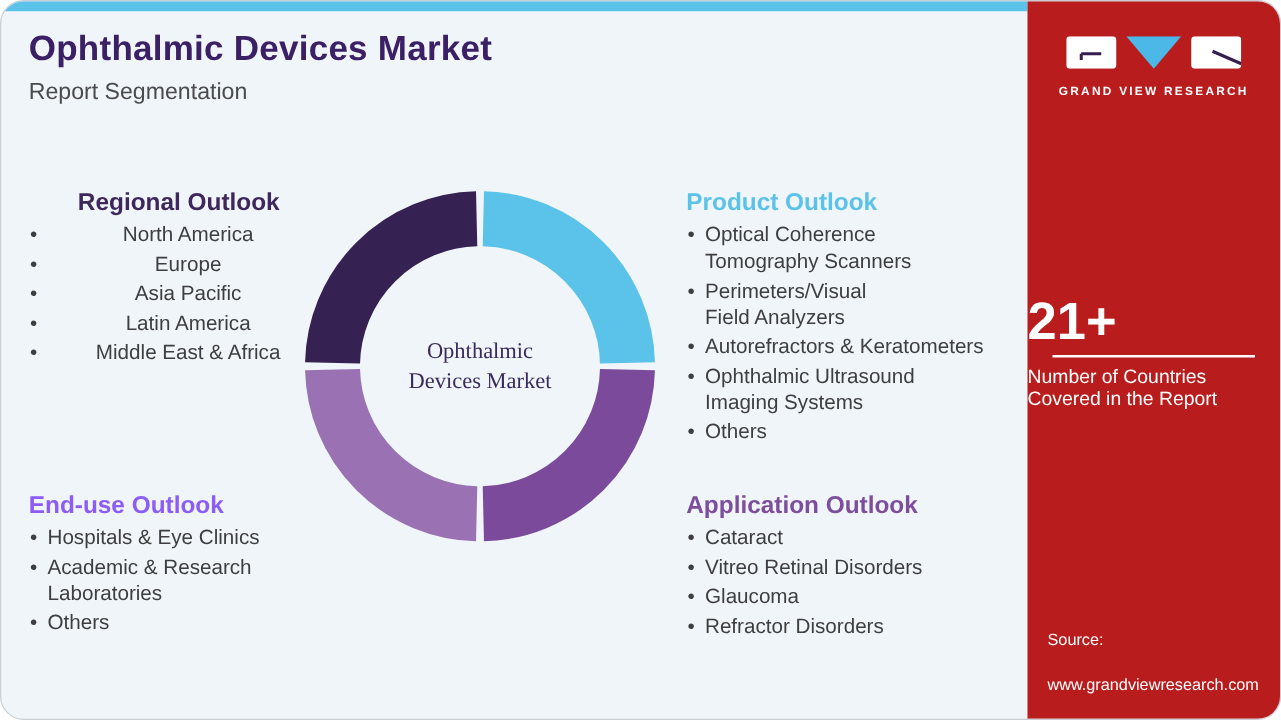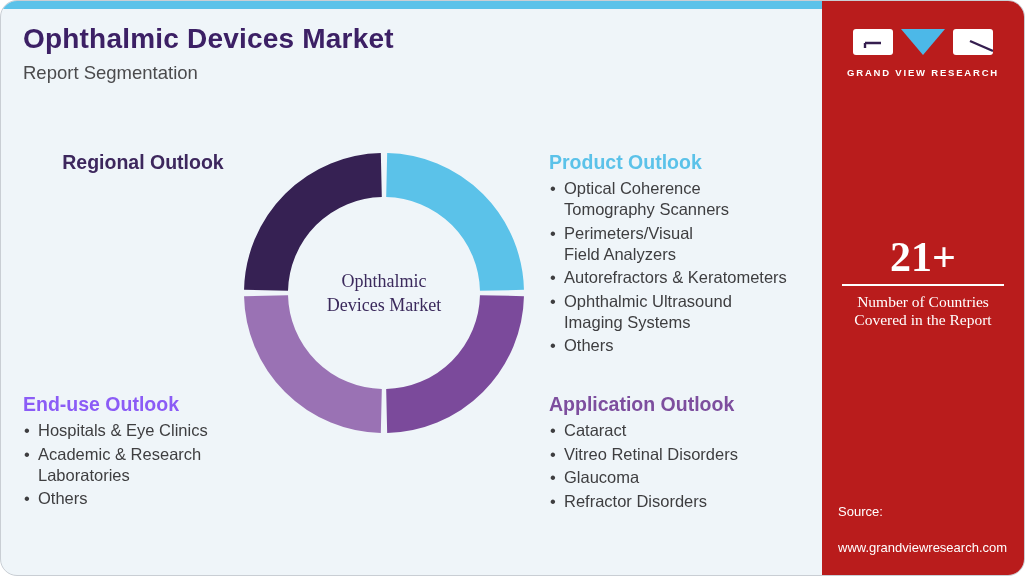--- a/index.html
+++ b/index.html
@@ -54,42 +54,49 @@
     position: absolute; right: 0; top: 0;
     width: 202px; height: 100%;
     color: #ffffff;
   }
   .logo-block { margin-top: 28px; text-align: center; }
   .brand-name {
     margin-top: 8px;
     font-size: 9.5px; font-weight: 700; letter-spacing: 1.8px;
     color: #ffffff;
   }
-  .stat { position: absolute; top: 234px; left: 0; width: 100%; text-align: center; font-family: Liberation Serif, serif; }
+  .stat { position: absolute; top: 234px; left: 0; width: 100%; text-align: left; }
   .stat-value { font-size: 42px; font-weight: 700; line-height: 44px; }
   .stat-divider { width: 162px; height: 2px; background: #ffffff; margin: 5px auto 7px auto; }
   .stat-label { font-size: 15.5px; line-height: 17.5px; }
   .source { position: absolute; left: 16px; bottom: 20px; text-align: left; }
   .source-label { font-size: 13px; font-weight: 400; margin-bottom: 21px; }
   .source-url { font-size: 13px; }
 </style>
 </head>
 <body>
 
-<div class="card" style="background-color: rgb(239, 245, 249);">
+<div class="card" style="background-color: rgb(239, 245, 249); border-radius: 19px;">
 
   <div class="topbar" style="background-color: rgb(91, 194, 233);"></div>
 
   <div class="header">
     <div class="title" style="color: rgb(60, 32, 101);">Ophthalmic Devices Market</div>
     <div class="subtitle">Report Segmentation</div>
   </div>
 
   <div class="section sec-regional">
     <h2 style="color: rgb(61, 39, 93);">Regional Outlook</h2>
+    <ul>
+        <li>North America</li>
+        <li>Europe</li>
+        <li>Asia Pacific</li>
+        <li>Latin America</li>
+        <li>Middle East &amp; Africa</li>
+      </ul>
   </div>
 
   <div class="section sec-product">
     <h2 style="color: rgb(91, 194, 233);">Product Outlook</h2>
     <ul>
         <li>Optical Coherence<br>Tomography Scanners</li>
         <li>Perimeters/Visual<br>Field Analyzers</li>
         <li>Autorefractors &amp; Keratometers</li>
         <li>Ophthalmic Ultrasound<br>Imaging Systems</li>
         <li>Others</li>

